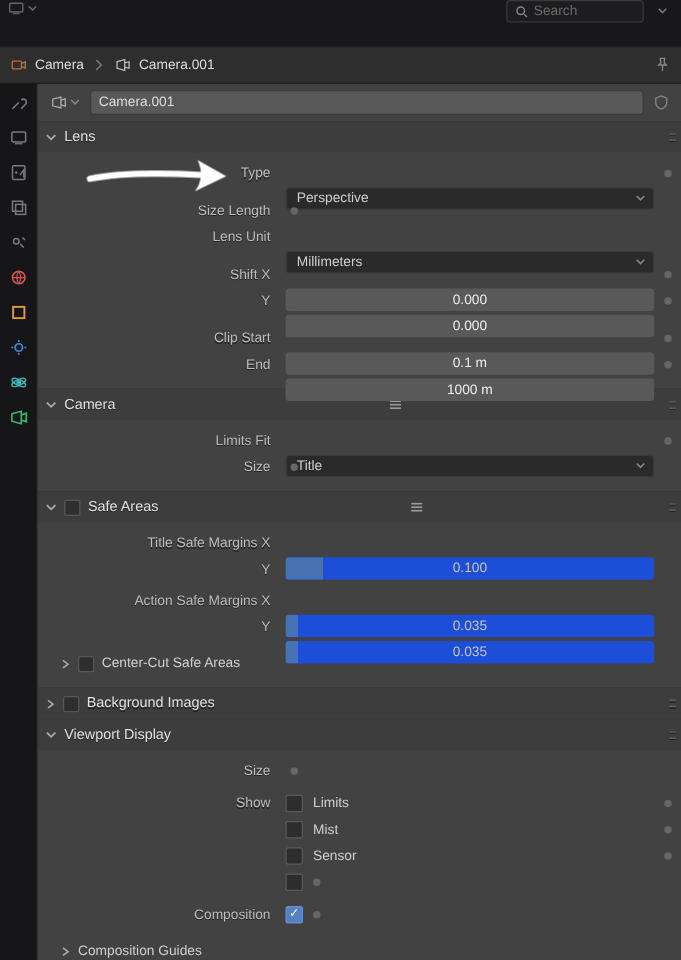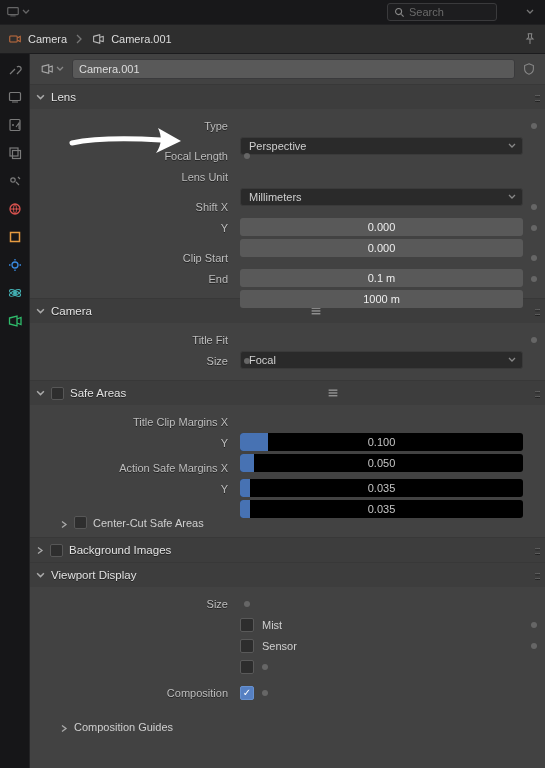--- a/index.html
+++ b/index.html
@@ -1,19 +1,19 @@
 <!DOCTYPE html>
 <html><head>
 <meta charset="utf-8">
 <style>
 * { margin: 0; padding: 0; box-sizing: border-box; font-family: "Segoe UI", Arial, sans-serif; }
 body { width: 545px; height: 768px; background: #18181a; color: #c5c5c5; font-size: 11px; overflow: hidden; display: flex; flex-direction: column; user-select: none; }
 
 
-.header-bar { height: 24px; background: #18181a; display: flex; align-items: center; padding: 0 6px; gap: 18px; }
+.header-bar { height: 37px; background: #18181a; display: flex; align-items: flex-start; padding: 0 6px; gap: 0; }
 .editor-switch { display: flex; align-items: center; gap: 2px; color: #888; }
 .editor-switch svg { opacity: .7; }
 .search-box { margin-left: auto; margin-right: 6px; width: 110px; height: 18px; background: #1d1d1f; border: 1px solid #3a3a3c; border-radius: 3px; display: flex; align-items: center; padding: 0 6px; gap: 4px; }
 .search-box input { background: none; border: none; color: #999; font-size: 11px; width: 100%; outline: none; }
 .search-box input::placeholder { color: #6a6a6a; }
 .filter-dd { width: 18px; height: 18px; display: flex; align-items: center; justify-content: center; color: #777; }
 
 
 .crumb-row { height: 30px; background: #2e2e2e; border-top: 1px solid #202022; border-bottom: 1px solid #1c1c1e; display: flex; align-items: center; padding: 0 8px; gap: 8px; }
 .crumb { display: flex; align-items: center; gap: 6px; color: #ddd; }
@@ -43,57 +43,57 @@
 
 .panels { flex: 1; overflow-y: auto; }
 
 
 .panel { border-top: 1px solid #383838; }
 .panel-head { height: 24px; background: #3d3d3d; display: flex; align-items: center; padding: 0 6px; gap: 6px; color: #e2e2e2; font-size: 11.5px; text-shadow: 0 1px 0 rgba(0,0,0,.5); }
 .panel-head .arrow { color: #aaa; }
 .panel-head .grip { margin-left: auto; color: #666; letter-spacing: -2px; }
 .panel-head .preset-ic { color: #999; }
 .panel-head .chk { width: 13px; height: 13px; background: #2e2e2e; border: 1px solid #575757; border-radius: 2px; }
-.panel-body { background: #424242; padding: 6px 0 8px 12px; }
+.panel-body { background: #424242; padding: 6px 0 8px 0; }
 
 
 .prow { display: flex; align-items: center; height: 20px; margin: 1px 6px; gap: 4px; position: relative; }
 .prow .plabel { width: 188px; text-align: right; padding-right: 8px; color: #bdbdbd; text-shadow: 0 1px 0 rgba(0,0,0,.5); font-size: 11px; }
 .prow .pval { flex: 1; height: 18px; display: flex; align-items: center; justify-content: center; position: relative; border-radius: 3px; margin-top: 40px; }
 .prow .valinput { background: #595959; color: #eee; border: none; }
 .prow .dropdown { background: #2a2a2a; border: 1px solid #3a3a3a; justify-content: flex-start; padding: 0 8px; color: #cfcfcf; }
 .prow .dropdown .dd-caret { position: absolute; right: 6px; color: #888; }
 .prow .valtext { font-size: 11px; text-align: center; }
 .prow .keydot { width: 6px; height: 6px; border-radius: 50%; background: #666; margin: 0 2px 0 4px; }
 .prow .keydot.spacer { background: transparent; }
 
 .prow .chkbox { width: 14px; height: 14px; background: #2d2d2d; border: 1px solid #595959; border-radius: 2px; display: flex; align-items: center; justify-content: center; flex-shrink: 0; }
 .prow .chkbox.checked { background: #5680c2; border-color: #6691d0; }
 .prow .chkbox.checked::after { content: "✓"; color: #fff; font-size: 10px; line-height: 1; }
 .prow .chklabel { flex: 1; height: 18px; display: flex; align-items: center; padding: 0 4px; color: #cfcfcf; }
 
 
-.fillwrap { position: relative; background: #000000; overflow: hidden; }
+.fillwrap { position: relative; background: #1d4ed8; overflow: hidden; }
 .fillbar { position: absolute; left: 0; top: 0; bottom: 0; background: #4772b3; }
 .filltext { position: relative; z-index: 1; }
 
 
 .prow.gap-top { margin-top: 10px; }
 
 
 .annot-arrow { position: absolute; left: 66px; top: 118px; pointer-events: none; z-index: 100; }
 .annot-arrow svg { width: 120px; height: 50px; }
 .annot-arrow path { stroke: #fefefe; stroke-width: 5; fill: none; stroke-linecap: round; }
 .annot-arrow .head { fill: #fefefe; stroke: none; }
 
 
 .ic-svg { display: inline-flex; align-items: center; justify-content: center; }
 
 
-.subpanel { display: flex; align-items: flex-end; height: 22px; padding-left: 18px; gap: 6px; color: #cfcfcf; }
+.subpanel { display: flex; align-items: center; height: 22px; padding-left: 18px; gap: 6px; color: #cfcfcf; }
 .subpanel .arrow { color: #aaa; }
 
 
 .panels::-webkit-scrollbar { width: 0; }
 </style>
 </head>
 <body>
 
 <div class="header-bar">
   <span class="editor-switch">
@@ -263,21 +263,21 @@
               <span class="dd-caret ic-svg">
                   <svg width="8" height="8" viewBox="0 0 8 8">
                     <path d="M1 2l3 3 3-3" stroke="currentColor" fill="none" stroke-width="1.3"></path>
                   </svg>
                 </span>
             </div>
             <span class="keydot"></span>
           </div>
 
           <div class="prow gap-top">
-            <span class="plabel">Focal Length</span>
+            <span class="plabel">Size Length</span>
             <span class="keydot"></span>
           </div>
           <div class="prow">
             <span class="plabel">Lens Unit</span>
             <div class="pval dropdown">
               <span class="valtext">Millimeters</span>
               <span class="dd-caret ic-svg">
                   <svg width="8" height="8" viewBox="0 0 8 8">
                     <path d="M1 2l3 3 3-3" stroke="currentColor" fill="none" stroke-width="1.3"></path>
                   </svg>
@@ -331,23 +331,23 @@
             <svg width="14" height="14" viewBox="0 0 16 16">
                 <rect x="3" y="4" width="10" height="1.5" fill="currentColor"></rect>
                 <rect x="3" y="7.2" width="10" height="1.5" fill="currentColor"></rect>
                 <rect x="3" y="10.4" width="10" height="1.5" fill="currentColor"></rect>
               </svg>
           </span>
           <span class="grip">::::</span>
         </div>
         <div class="panel-body">
           <div class="prow">
-            <span class="plabel">Title Fit</span>
+            <span class="plabel">Limits Fit</span>
             <div class="pval dropdown">
-              <span class="valtext">Focal</span>
+              <span class="valtext">Title</span>
               <span class="dd-caret ic-svg">
                   <svg width="8" height="8" viewBox="0 0 8 8">
                     <path d="M1 2l3 3 3-3" stroke="currentColor" fill="none" stroke-width="1.3"></path>
                   </svg>
                 </span>
             </div>
             <span class="keydot"></span>
           </div>
           <div class="prow">
             <span class="plabel">Size</span>
@@ -370,33 +370,29 @@
             <svg width="14" height="14" viewBox="0 0 16 16">
                 <rect x="3" y="4" width="10" height="1.5" fill="currentColor"></rect>
                 <rect x="3" y="7.2" width="10" height="1.5" fill="currentColor"></rect>
                 <rect x="3" y="10.4" width="10" height="1.5" fill="currentColor"></rect>
               </svg>
           </span>
           <span class="grip">::::</span>
         </div>
         <div class="panel-body">
           <div class="prow">
-            <span class="plabel">Title Clip Margins X</span>
+            <span class="plabel">Title Safe Margins X</span>
             <div class="pval fillwrap">
               <div class="fillbar" style="width:10%"></div>
               <span class="valtext filltext">0.100</span>
             </div>
             <span class="keydot spacer"></span>
           </div>
           <div class="prow">
             <span class="plabel">Y</span>
-            <div class="pval fillwrap">
-              <div class="fillbar" style="width:5%"></div>
-              <span class="valtext filltext">0.050</span>
-            </div>
             <span class="keydot spacer"></span>
           </div>
           <div class="prow" style="margin-top:5px">
             <span class="plabel">Action Safe Margins X</span>
             <div class="pval fillwrap">
               <div class="fillbar" style="width:3.5%"></div>
               <span class="valtext filltext">0.035</span>
             </div>
             <span class="keydot spacer"></span>
           </div>
@@ -442,20 +438,26 @@
             </span>
           <span>Viewport Display</span>
           <span class="grip">::::</span>
         </div>
         <div class="panel-body">
           <div class="prow">
             <span class="plabel">Size</span>
             <span class="keydot"></span>
           </div>
 
+          <div class="prow" style="margin-top:6px">
+            <span class="plabel">Show</span>
+            <span class="chkbox"></span>
+            <span class="chklabel">Limits</span>
+            <span class="keydot"></span>
+          </div>
           <div class="prow">
             <span class="plabel"></span>
             <span class="chkbox"></span>
             <span class="chklabel">Mist</span>
             <span class="keydot"></span>
           </div>
           <div class="prow">
             <span class="plabel"></span>
             <span class="chkbox"></span>
             <span class="chklabel">Sensor</span>

